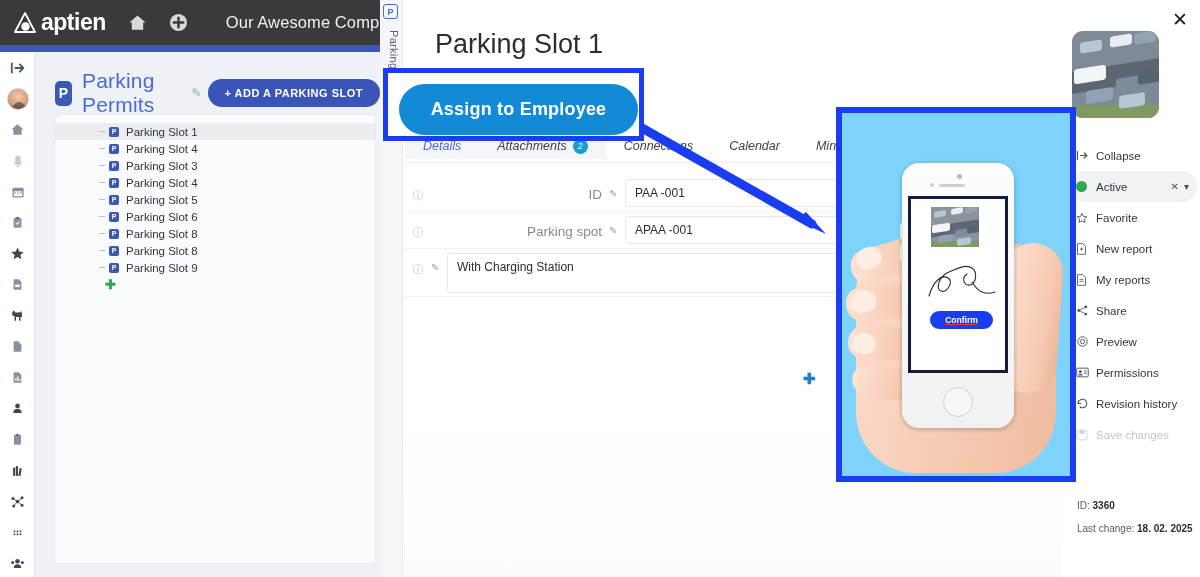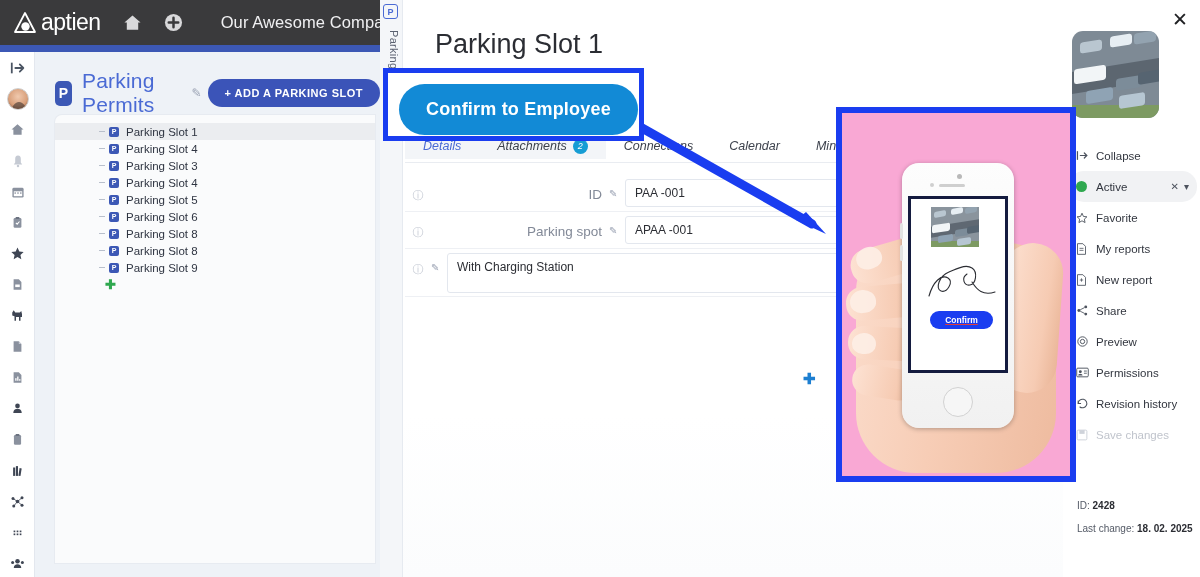--- a/index.html
+++ b/index.html
@@ -11,21 +11,21 @@
   }
   #root { position: relative; width: 1200px; height: 577px; background:#ffffff; }
 
   
   .topbar {
     position: absolute; left:0; top:0; width:1200px; height:45px;
     background:#3a3a3c; display:flex; align-items:center; z-index:5;
   }
   .logo-wrap { display:flex; align-items:center; margin-left:12px; }
   .logo-mark { width:26px; height:26px; position:relative; margin-right:3px; }
-  .logo-text { color:#fff; font-size:23px; letter-spacing:-0.5px; font-weight:400; }
+  .logo-text { color:#fff; font-size:23px; letter-spacing:-0.5px; font-weight:700; }
   .topbar-icon { margin-left:22px; color:#d9d9db; display:flex; align-items:center; }
   .company-name { color:#f0f0f2; font-size:16.5px; margin-left:38px; letter-spacing:.1px; }
   .blue-strip {
     position:absolute; left:0; top:45px; width:1200px; height:7px;
     background:#3c58b5; z-index:5;
   }
 
   
   .rail {
     position:absolute; left:0; top:52px; width:35px; height:525px;
@@ -168,21 +168,21 @@
     background:#128ad6; color:#fff; display:flex; align-items:center; justify-content:center;
     font-size:18px; font-weight:700; letter-spacing:.2px; border:none; cursor:pointer; font-family:inherit;
   }
 
   
   .arrow-svg { position:absolute; left:630px; top:120px; width:220px; height:140px; z-index:19; }
 
   
   .phonepanel {
     position:absolute; left:836px; top:107px; width:240px; height:375px;
-    background:#f9a8d4; border:6px solid #1a3df0; z-index:21;
+    background:#7dd3fc; border:6px solid #1a3df0; z-index:21;
   }
   .hand {
     position:absolute; left:8px; top:34px; width:215px; height:325px;
   }
   .palm {
     position:absolute; left:6px; top:96px; width:200px; height:230px; border-radius:48px 48px 60px 60px;
     background:linear-gradient(100deg,#fbdccb 0%,#f7cdb6 45%,#eebb9f 100%);
   }
   .finger {
     position:absolute; background:linear-gradient(95deg,#fde2d3 0%,#f6cbb3 70%,#e9b496 100%);
@@ -523,33 +523,33 @@
             <svg width="12" height="12" viewBox="0 0 20 20">
               <path d="M10 2 L12.4 7.4 L18.2 8 L13.9 11.9 L15.1 17.6 L10 14.7 L4.9 17.6 L6.1 11.9 L1.8 8 L7.6 7.4 Z" fill="none" stroke="#4d535e" stroke-width="1.5"></path>
             </svg>
           </span>
         <span>Favorite</span>
       </div>
       <div class="rmenu-item">
         <span class="ricon">
             <svg width="11" height="12" viewBox="0 0 16 18">
               <path d="M2 1 H10 L14 5 V17 H2 Z" fill="none" stroke="#4d535e" stroke-width="1.3"></path>
-              <path d="M5 8 H11 M5 11 H11" stroke="#4d535e" stroke-width="1.2"></path>
-            </svg>
-          </span>
-        <span>My reports</span>
+              <path d="M5.5 9 H10.5 M8 6.5 V11.5" stroke="#4d535e" stroke-width="1.2"></path>
+            </svg>
+          </span>
+        <span>New report</span>
       </div>
       <div class="rmenu-item">
         <span class="ricon">
             <svg width="11" height="12" viewBox="0 0 16 18">
               <path d="M2 1 H10 L14 5 V17 H2 Z" fill="none" stroke="#4d535e" stroke-width="1.3"></path>
-              <path d="M5.5 9 H10.5 M8 6.5 V11.5" stroke="#4d535e" stroke-width="1.2"></path>
-            </svg>
-          </span>
-        <span>New report</span>
+              <path d="M5 8 H11 M5 11 H11" stroke="#4d535e" stroke-width="1.2"></path>
+            </svg>
+          </span>
+        <span>My reports</span>
       </div>
       <div class="rmenu-item">
         <span class="ricon">
             <svg width="13" height="13" viewBox="0 0 18 18">
               <circle cx="13.5" cy="4" r="2" fill="#4d535e"></circle>
               <circle cx="4" cy="9" r="2" fill="#4d535e"></circle>
               <circle cx="13.5" cy="14" r="2" fill="#4d535e"></circle>
               <path d="M5.8 8 L11.8 5 M5.8 10 L11.8 13" stroke="#4d535e" stroke-width="1.2"></path>
             </svg>
           </span>
@@ -591,36 +591,36 @@
               <rect x="4.5" y="1.5" width="7" height="5" fill="#cfd3da"></rect>
             </svg>
           </span>
         <span>Save changes</span>
       </div>
     </div>
 
     <div class="rmeta">
       <div>
         <span>ID:</span>
-        <span class="b">2428</span>
+        <span class="b">3360</span>
       </div>
       <div>
         <span>Last change:</span>
         <span class="b">18. 02. 2025</span>
       </div>
     </div>
   </div>
 
   <svg class="arrow-svg" viewBox="0 0 220 140">
     <path d="M12 8 L182 104" stroke="#1a3df0" stroke-width="9" stroke-linecap="round"></path>
     <path d="M196 114 L166 100 L176 92 Z" fill="#1a3df0"></path>
   </svg>
 
   <div class="callout">
-    <button class="callout-btn">Confirm to Employee</button>
+    <button class="callout-btn">Assign to Employee</button>
   </div>
 
   <div class="phonepanel">
     <div class="hand">
       <div class="palm"></div>
       <div class="finger" style="left:0px;top:96px;width:78px;height:34px;transform:rotate(-16deg);"></div>
       <div class="nail" style="left:6px;top:100px;width:26px;height:22px;transform:rotate(-16deg);"></div>
       <div class="finger" style="left:-4px;top:138px;width:74px;height:34px;transform:rotate(-5deg);"></div>
       <div class="nail" style="left:0px;top:143px;width:26px;height:23px;transform:rotate(-5deg);"></div>
       <div class="finger" style="left:-2px;top:180px;width:70px;height:33px;transform:rotate(3deg);"></div>

